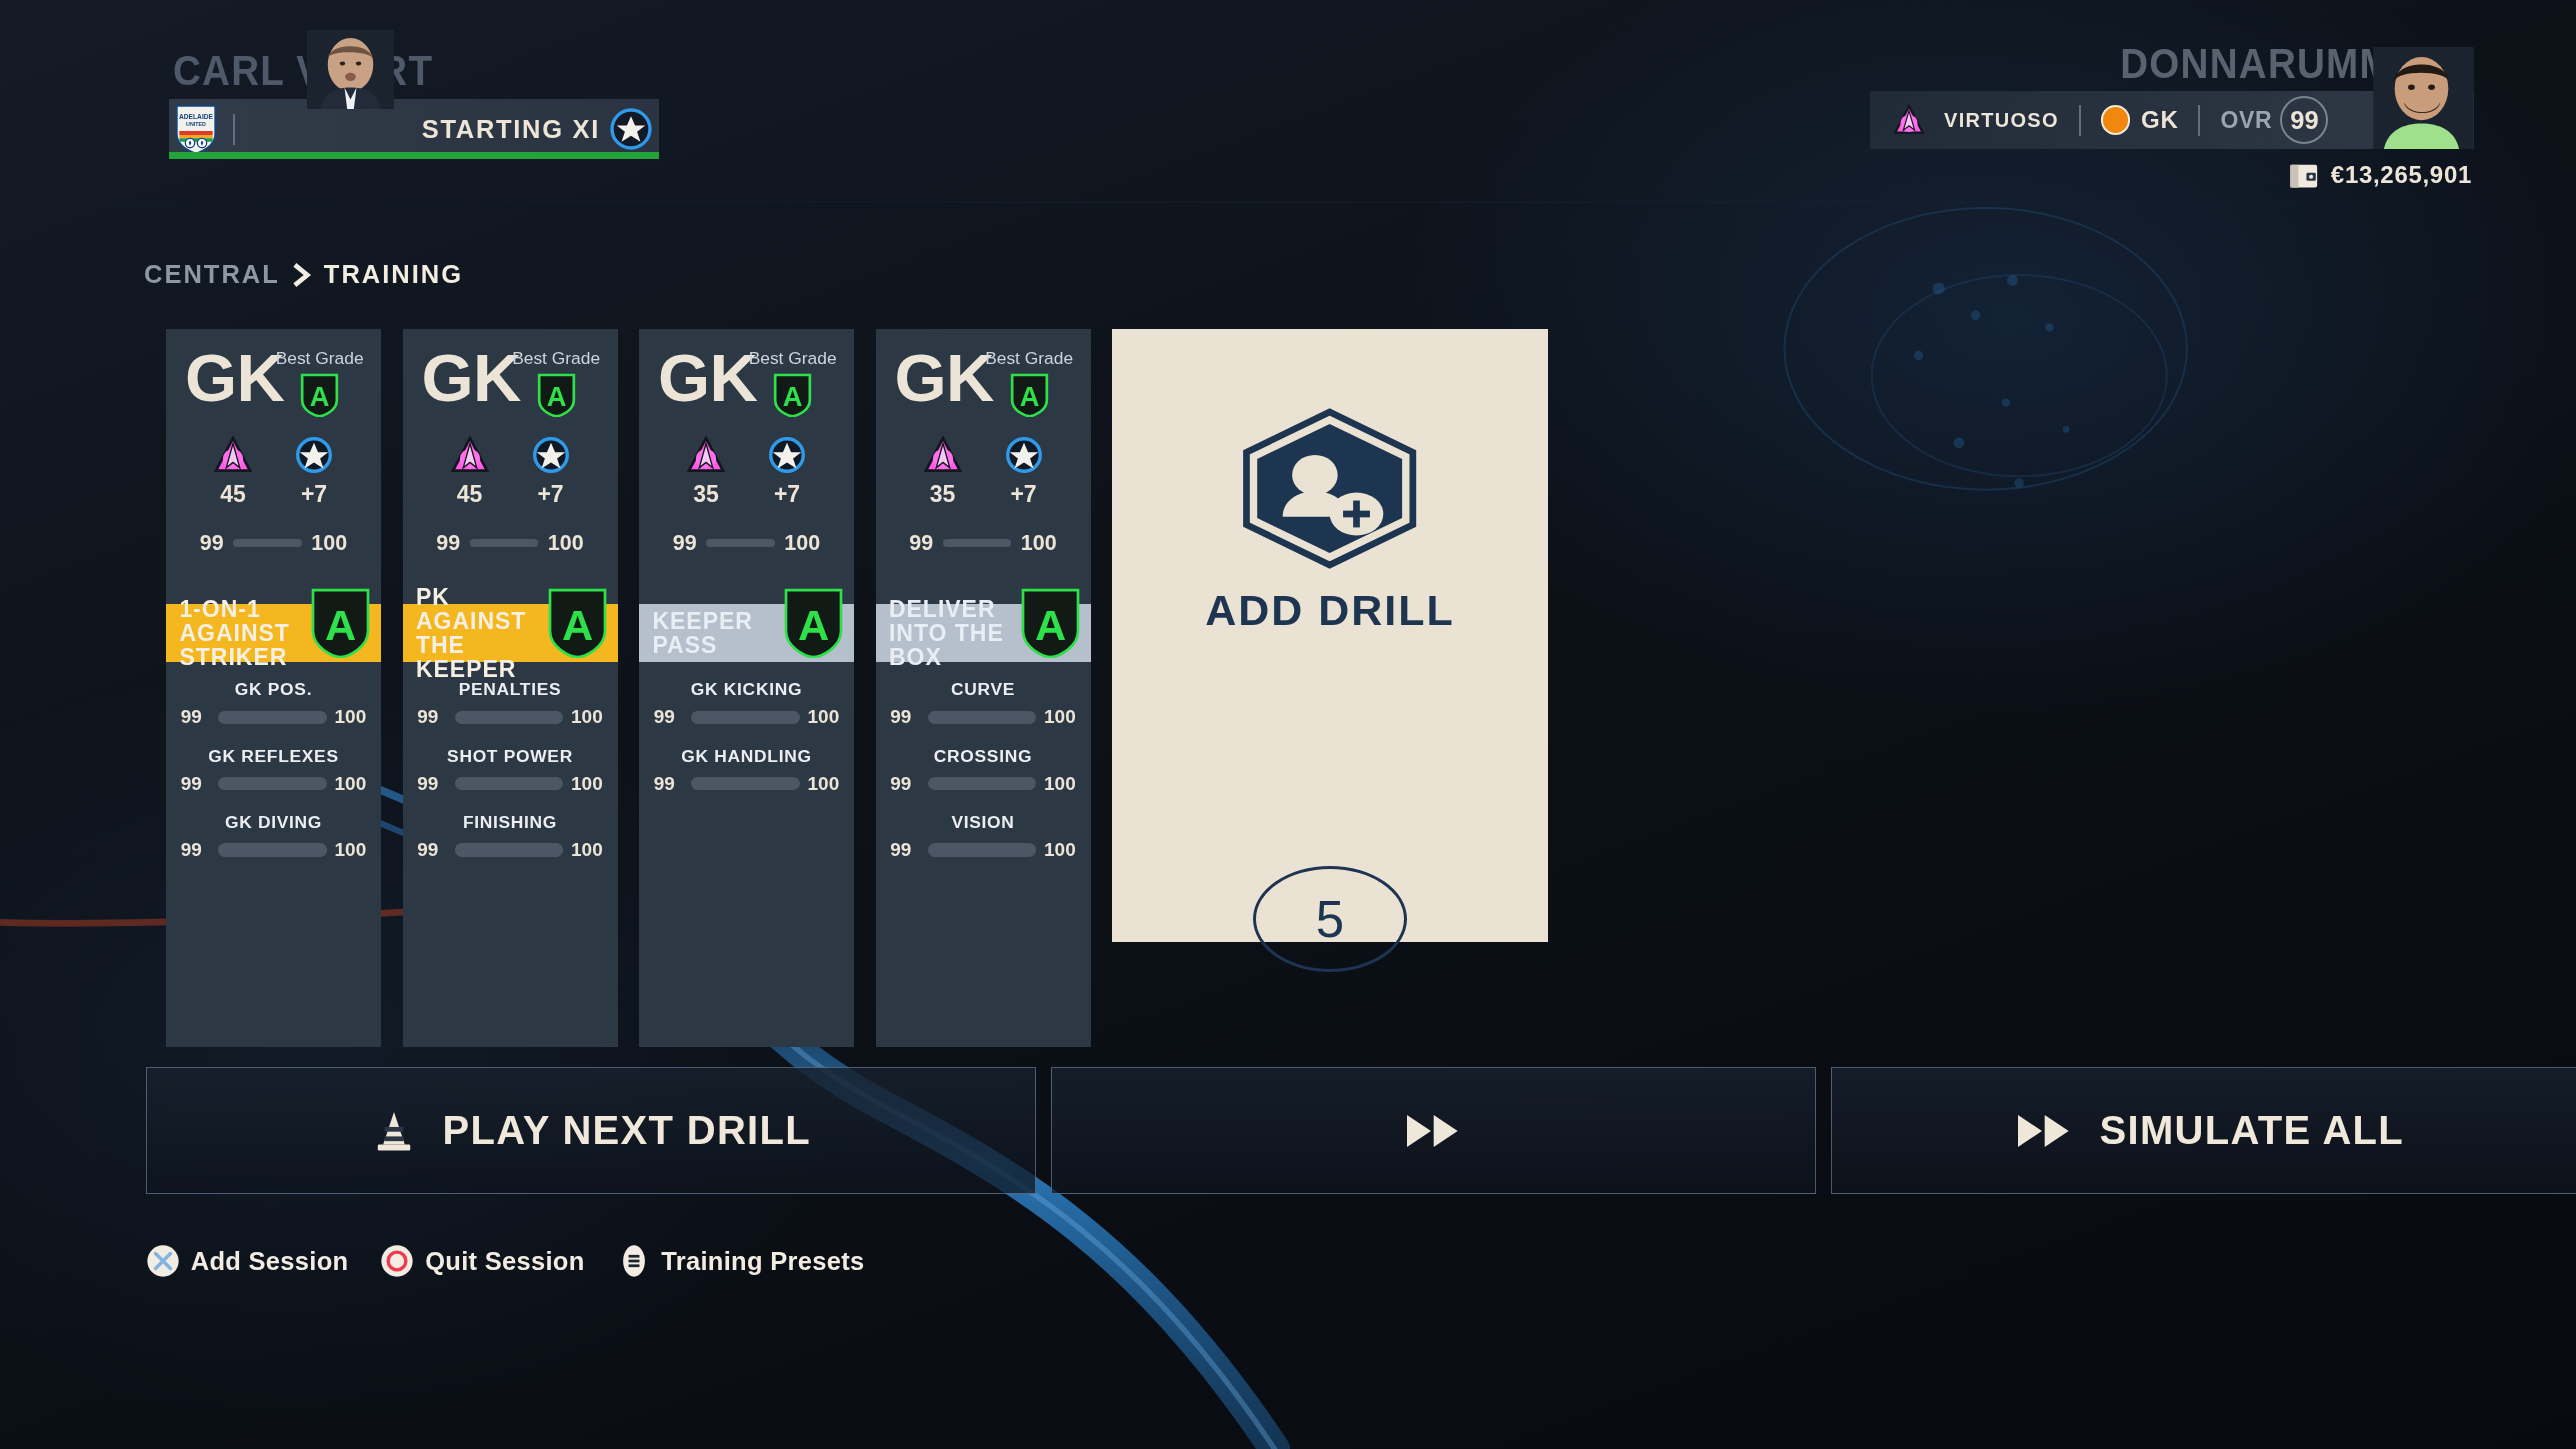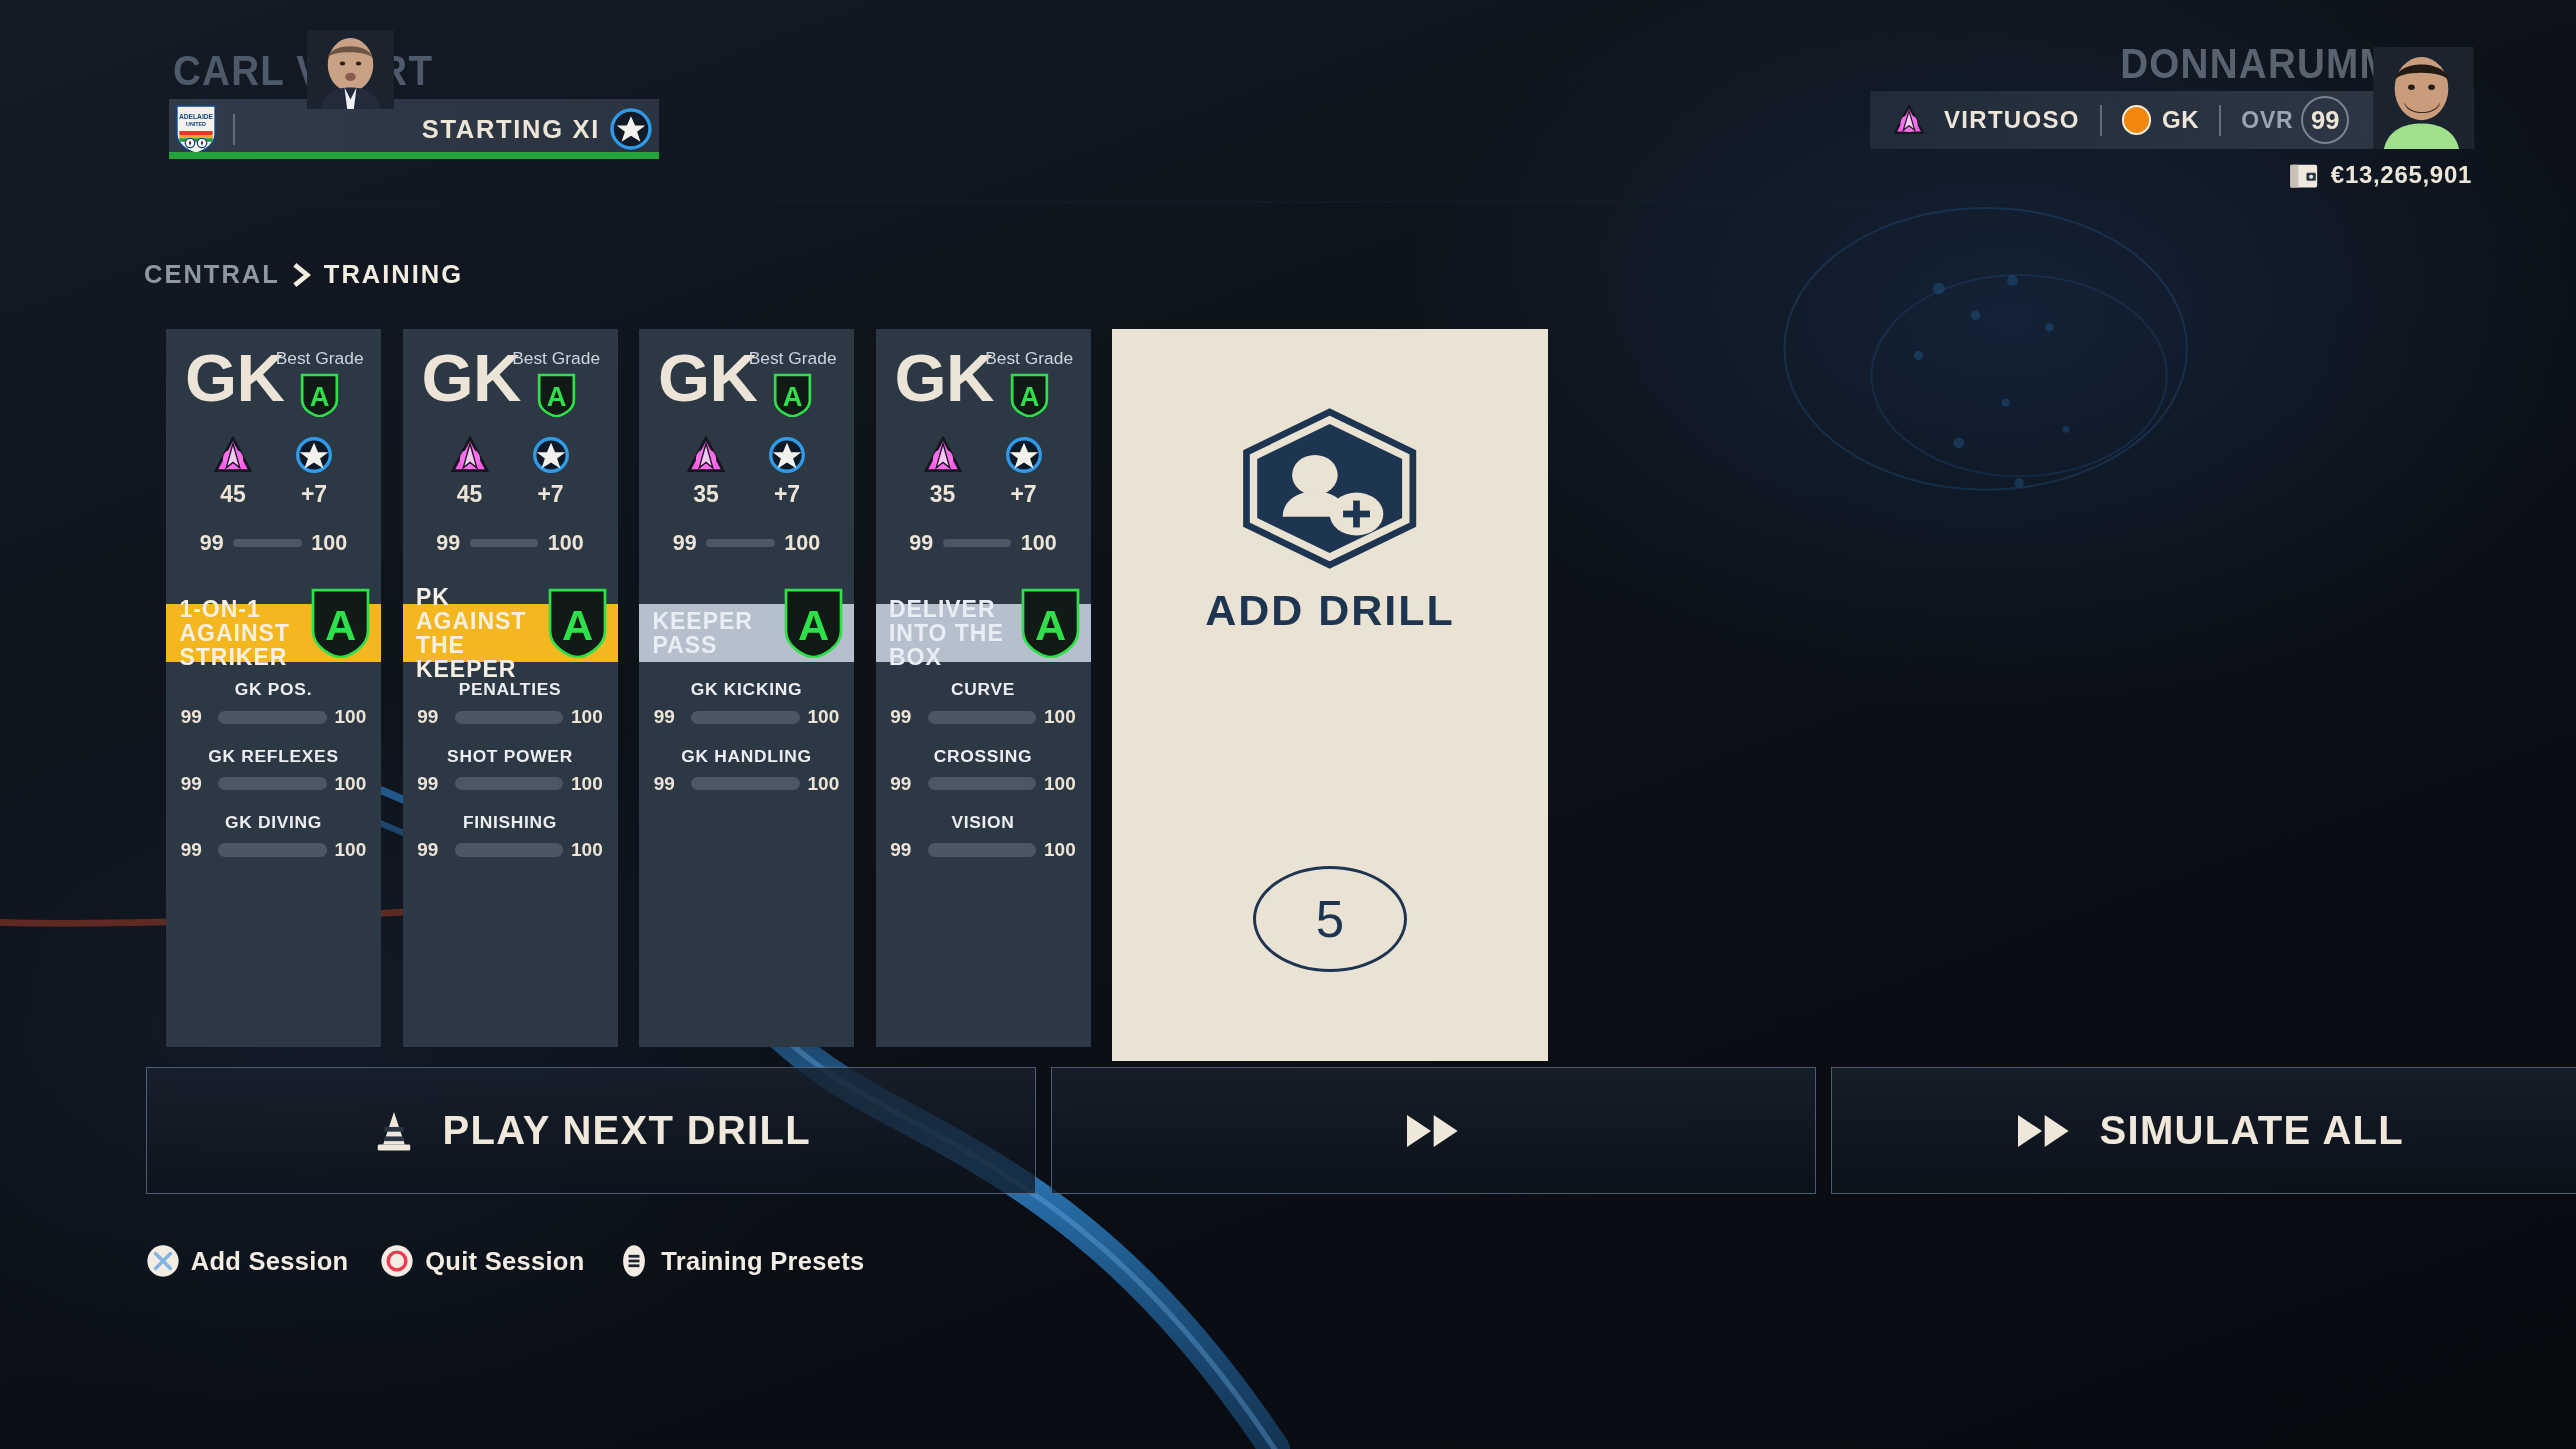--- a/index.html
+++ b/index.html
@@ -65,21 +65,21 @@
     color:#59636f; transform:scaleX(.92); transform-origin:right top;
     white-space:nowrap;
   }
   .plr-bar {
     position:absolute; right:-52px; top:51px; width:604px; height:58px;
     background:linear-gradient(90deg, rgba(47,57,70,.55), rgba(50,60,74,.95));
     display:flex; align-items:center; padding-left:23px;
   }
   .arch-icon-sm { width:32px; height:32px; flex:0 0 auto; }
   .plr-arch-label {
-    font-size:24px; font-weight:700; letter-spacing:1.3px; color:#ede5d7;
+    font-size:20px; font-weight:700; letter-spacing:1.3px; color:#ede5d7;
     margin-left:19px; white-space:nowrap;
   }
   .pipe { width:2px; height:31px; background:rgba(190,202,218,.4); margin:0 20px; }
   .pos-dot {
     width:29.5px; height:29.5px; border-radius:50%;
     background:#f2870e; border:2px solid #f3ecdf; flex:0 0 auto;
   }
   .plr-pos { font-size:24px; font-weight:700; letter-spacing:0.7px; margin-left:10.7px; color:#ede5d7; }
   .ovr-label { font-size:23px; font-weight:700; color:#9aa5b1; letter-spacing:0.7px; }
   .ovr-ring {
@@ -162,21 +162,21 @@
     color:#eceef2; margin-bottom:6px;
   }
   .stat-row { display:flex; align-items:center; gap:8px; }
   .stat-num { font-size:19px; font-weight:700; color:#ece4d6; min-width:29.5px; }
   .stat-num.r { text-align:right; }
   .stat-track { flex:1; height:13.4px; border-radius:6.7px; background:#4b5764; overflow:hidden; }
   .stat-fill { height:100%; background:#1a7fd4; border-radius:6.7px; }
 
   
   .adddrill {
-    width:436px; height:732px; background:#eae2d3;
+    width:436px; height:613px; background:#eae2d3;
     display:flex; flex-direction:column; align-items:center;
     padding-top:79px; position:relative;
   }
   .hexicon { width:178px; height:161px; }
   .adddrill-label {
     font-size:43px; font-weight:700; letter-spacing:2px;
     color:#1d3550; margin-top:17.4px;
   }
   .count-ring {
     position:absolute; left:50%; transform:translateX(-50%); top:537px;

